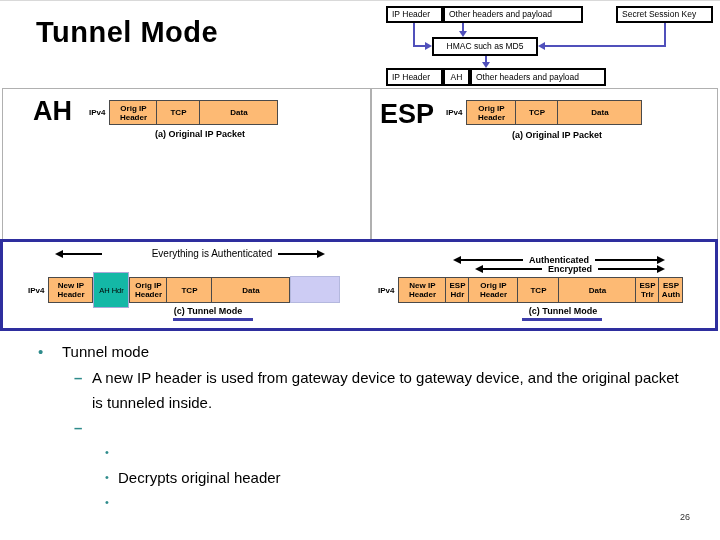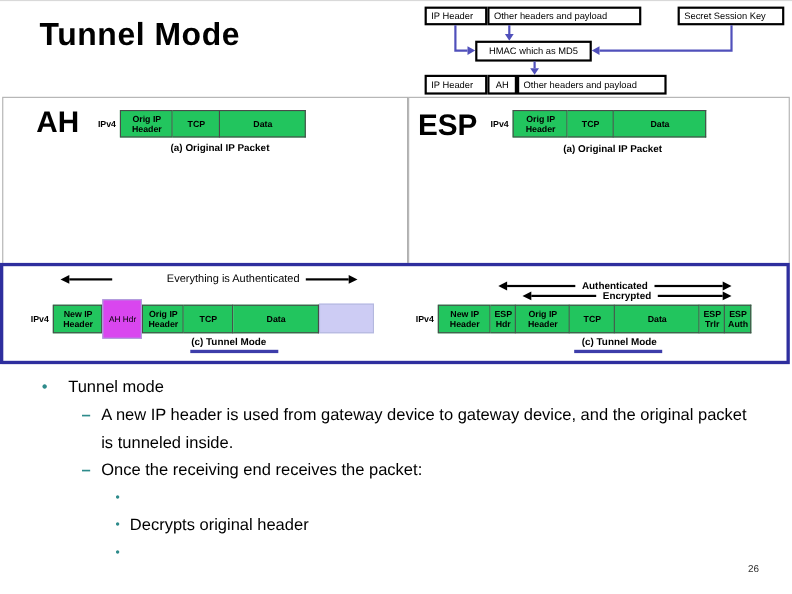--- a/index.html
+++ b/index.html
@@ -17,25 +17,25 @@
           padding-left:4px; box-sizing:border-box; white-space:nowrap; }
   .hbox.ctr { justify-content:center; padding-left:0; }
 
   
   .panel { position:absolute; border:1px solid #b0b0b0; background:#fff; box-sizing:border-box; z-index:1; }
   .biglabel { position:absolute; font-size:27px; font-weight:bold; z-index:2; }
 
   
   .pktrow { position:absolute; display:flex; align-items:stretch; z-index:6; }
   .pfx { font-weight:bold; font-size:8px; display:flex; align-items:center; margin-right:4px; }
-  .pcell { box-sizing:border-box; background:#22c55e; border:1px solid #4a4a4a; border-left-width:0;
+  .pcell { box-sizing:border-box; background:#fdba74; border:1px solid #4a4a4a; border-left-width:0;
            display:flex; align-items:center; justify-content:center; text-align:center;
            font-weight:bold; font-size:8px; line-height:9px; }
   .pcell.fst { border-left-width:1px; }
-  .pcell.lav { background:#d946ef; border:1px solid #a9a9d8; font-weight:normal; font-size:7.5px;
+  .pcell.lav { background:#14b8a6; border:1px solid #a9a9d8; font-weight:normal; font-size:7.5px;
                height:36px; margin-top:-5px; position:relative; z-index:7;text-align:center; }
   .pcell.lavend { background:#cdccf4; border:1px solid #b4b8de; margin-top:-1px; }
   .pcap { position:absolute; font-size:9px; font-weight:bold; text-align:center; z-index:6; white-space:nowrap; }
   .cunder { position:absolute; height:3px; background:#3d3daa; z-index:6; }
 
   
   #tunnel-frame { left:0; top:239px; width:718px; height:92px; border:3px solid #2e2e9e;
                   background:#fff; box-sizing:border-box; z-index:5; }
 
   
@@ -64,21 +64,21 @@
 </style>
 </head>
 <body>
 
 <div class="abs" id="top-edge"></div>
 <div class="abs" id="slide-title">Tunnel Mode</div>
 
 <div class="hbox" style="left:386px;top:6px;width:57px;height:17px;">IP Header</div>
 <div class="hbox" style="left:443px;top:6px;width:140px;height:17px;">Other headers and payload</div>
 <div class="hbox" style="left:616px;top:6px;width:97px;height:17px;">Secret Session Key</div>
-<div class="hbox ctr" style="left:432px;top:37px;width:106px;height:19px;">HMAC which as MD5</div>
+<div class="hbox ctr" style="left:432px;top:37px;width:106px;height:19px;">HMAC such as MD5</div>
 <div class="hbox" style="left:386px;top:68px;width:57px;height:18px;">IP Header</div>
 <div class="hbox ctr" style="left:443px;top:68px;width:27px;height:18px;">AH</div>
 <div class="hbox" style="left:470px;top:68px;width:136px;height:18px;">Other headers and payload</div>
 
 <svg class="abs" style="left:380px;top:0;" width="340" height="92" viewBox="0 0 340 92">
   <g stroke="#5050bb" stroke-width="2" fill="none">
     <path d="M34 23 V46 H45"></path>
     <path d="M83 23 V31"></path>
     <path d="M285 23 V46 H165"></path>
     <path d="M106 56 V62"></path>
@@ -167,21 +167,20 @@
   <div class="brow row1">
     <span class="glyph">•</span>
     <span class="txt">Tunnel mode</span>
   </div>
   <div class="brow row2">
     <span class="glyph">–</span>
     <span class="txt">A new IP header is used from gateway device to gateway device, and the original packet is tunneled inside.</span>
   </div>
   <div class="brow row2">
     <span class="glyph">–</span>
-    <span class="txt">Once the receiving end receives the packet:</span>
   </div>
   <div class="brow row3">
     <span class="glyph">•</span>
   </div>
   <div class="brow row3">
     <span class="glyph">•</span>
     <span class="txt">Decrypts original header</span>
   </div>
   <div class="brow row3">
     <span class="glyph">•</span>

